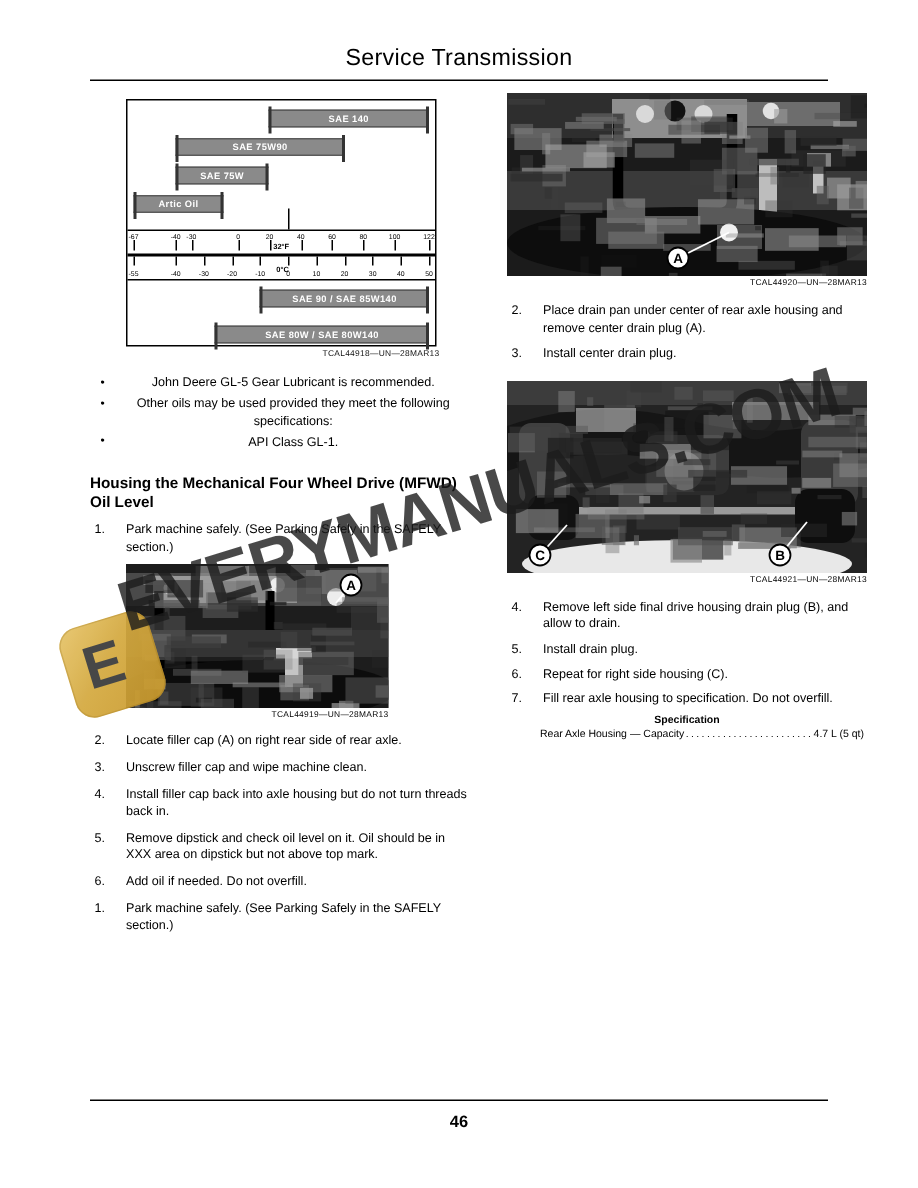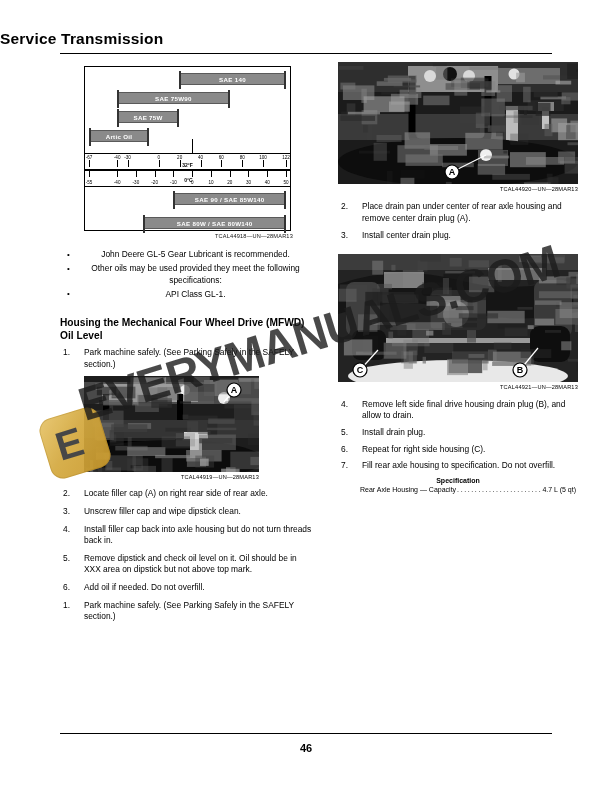--- a/index.html
+++ b/index.html
@@ -10,21 +10,21 @@
     color:#000;
     position:relative;
     overflow:hidden;
     -webkit-font-smoothing:antialiased;
   }
   .page{position:absolute;inset:0;}
 
   
   .page-title{
     position:absolute;left:0;right:0;top:30px;
-    font-size:15.5px;font-weight:bold;
+    text-align:center;font-size:15.5px;font-weight:normal;
     letter-spacing:.2px;
   }
   .header-rule{
     position:absolute;left:60px;right:60px;top:53px;
     border-top:1.6px solid #000;
   }
 
   
   .col-left{position:absolute;left:60px;top:62px;width:253px;}
   .col-right{position:absolute;left:338px;top:62px;width:240px;}
@@ -335,21 +335,21 @@
           <rect x="71.1" y="79.0" width="36.3" height="3.2" fill="rgb(141,141,141)" opacity="0.58"></rect>
     <line x1="140" y1="26" x2="150" y2="14" stroke="#fff" stroke-width="1.2"></line>
             <circle cx="150" cy="14" r="7" fill="#fff" stroke="#000" stroke-width="1.2"></circle>
             <text x="150" y="17.4" font-size="9" font-family="Liberation Sans,sans-serif" font-weight="bold" text-anchor="middle" fill="#000">A</text>
   </svg>
       </div>
     <div class="photo-cap l3">TCAL44919—UN—28MAR13</div>
 
     <ol class="steps start2" style="margin-top:8px">
       <li>Locate filler cap (A) on right rear side of rear axle.</li>
-      <li>Unscrew filler cap and wipe dipstick clean.</li>
+      <li>Unscrew filler cap and wipe machine clean.</li>
       <li>Install filler cap back into axle housing but do not turn threads back in.</li>
       <li>Remove dipstick and check oil level on it. Oil should be in XXX area on dipstick but not above top mark.</li>
       <li>Add oil if needed. Do not overfill.</li>
     </ol>
 
 
     <ol class="steps">
       <li>Park machine safely. (See Parking Safely in the SAFELY section.)</li>
     </ol>
   </div>

